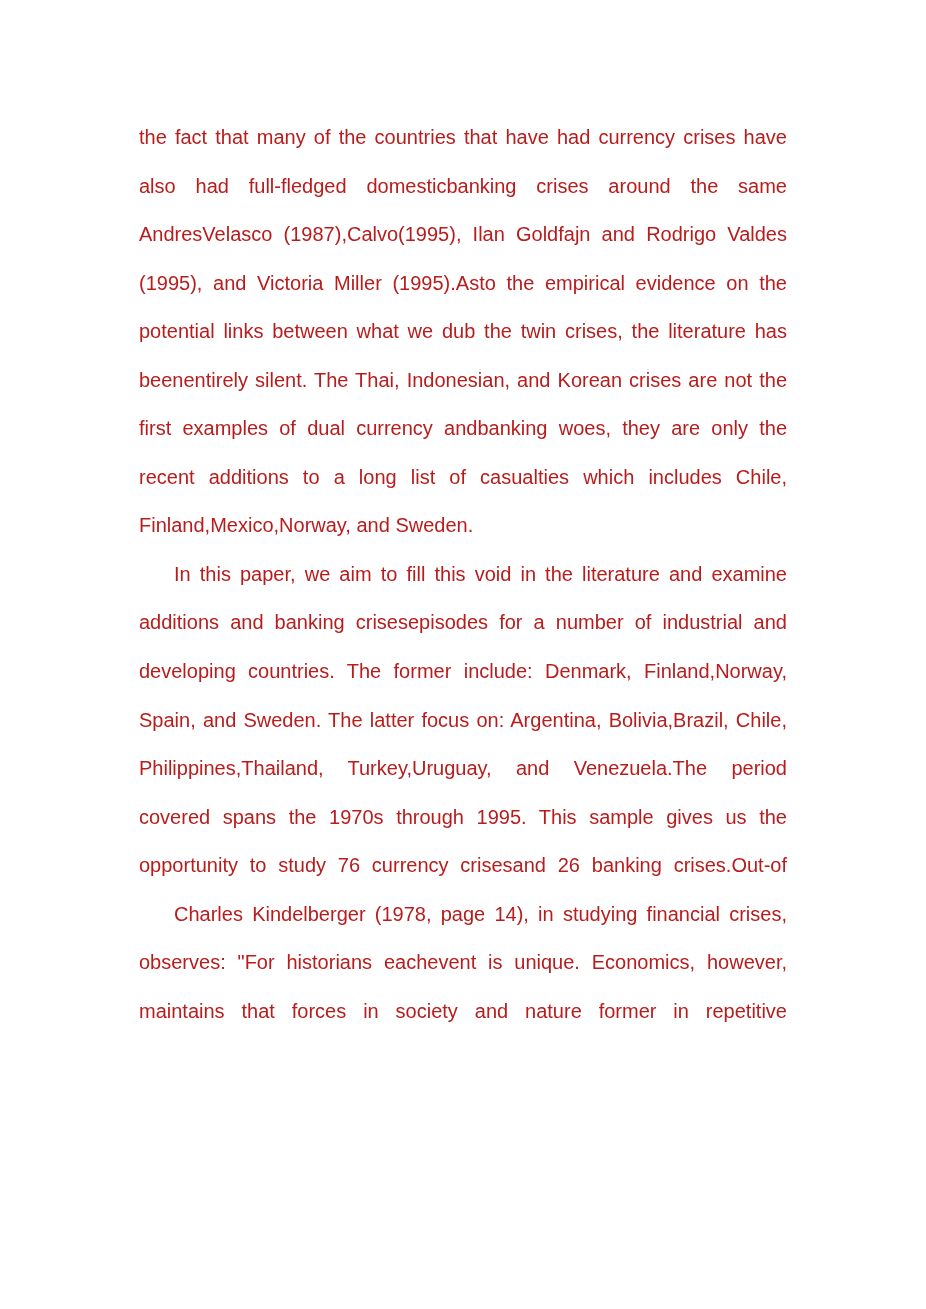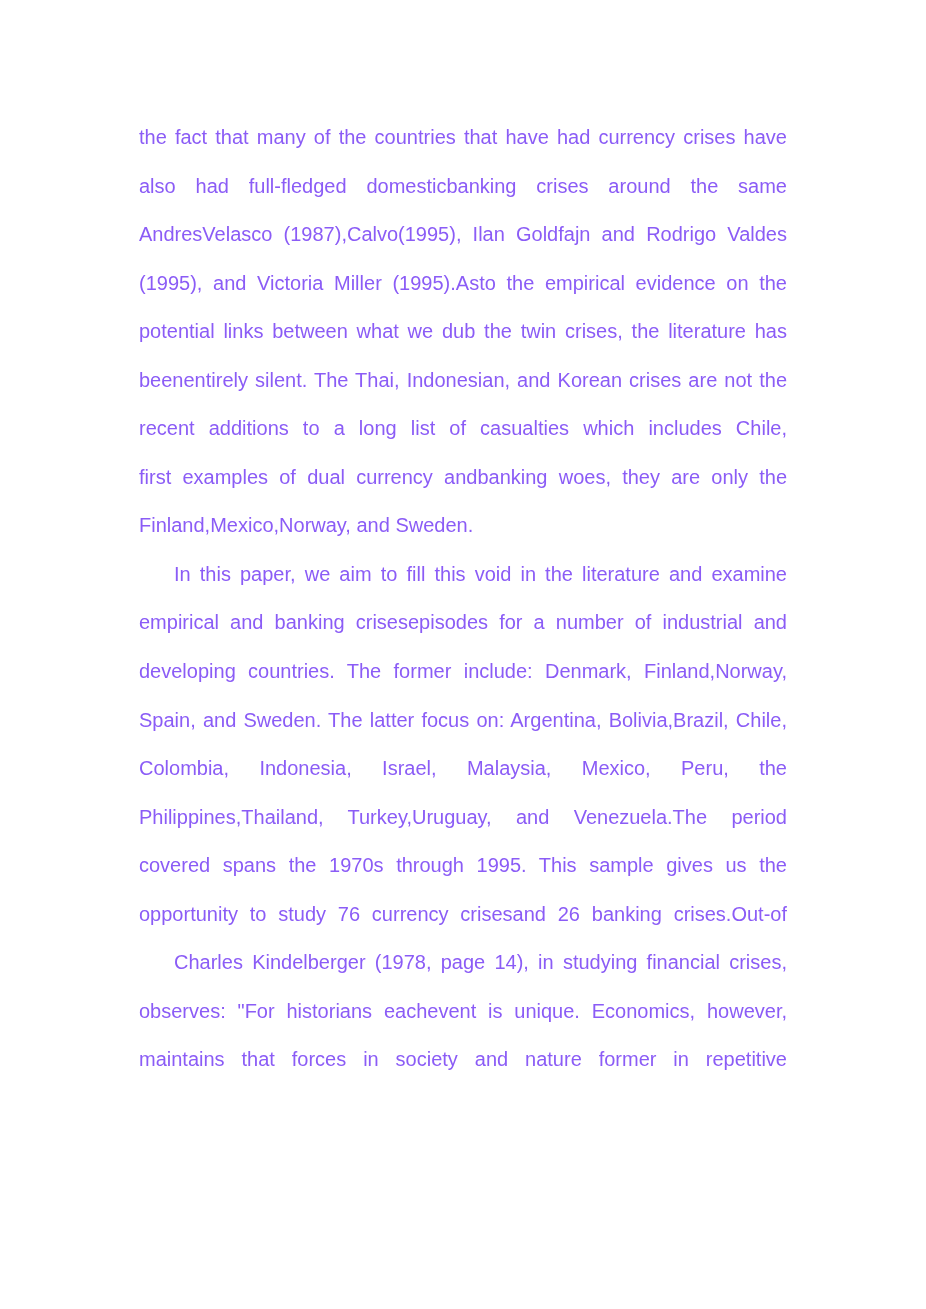--- a/index.html
+++ b/index.html
@@ -14,21 +14,21 @@
     background: #ffffff;
     overflow: hidden;
   }
   .page-text {
     position: absolute;
     left: 139px;
     top: 113px;
     width: 648px;
     font-family: "Liberation Sans", "DejaVu Sans", sans-serif;
     font-size: 20px;
-    color: #8b5cf6;
+    color: #b91c1c;
   }
   .paragraph { margin: 0; padding: 0; }
   .line {
     height: 48.55px;
     line-height: 48.55px;
     text-align: justify;
     text-align-last: justify;
     overflow: hidden;
     white-space: normal;
   }
@@ -46,31 +46,30 @@
 <div class="canvas">
   <div class="page-text">
 
     <div class="paragraph">
       <div class="line">the fact that many of the countries that have had currency crises have</div>
       <div class="line">also had full-fledged domesticbanking crises around the same</div>
       <div class="line">AndresVelasco (1987),Calvo(1995), Ilan Goldfajn and Rodrigo Valdes</div>
       <div class="line">(1995), and Victoria Miller (1995).Asto the empirical evidence on the</div>
       <div class="line">potential links between what we dub the twin crises, the literature has</div>
       <div class="line">beenentirely silent. The Thai, Indonesian, and Korean crises are not the</div>
+      <div class="line">first examples of dual currency andbanking woes, they are only the</div>
       <div class="line">recent additions to a long list of casualties which includes Chile,</div>
-      <div class="line">first examples of dual currency andbanking woes, they are only the</div>
       <div class="line last">Finland,Mexico,Norway, and Sweden.</div>
     </div>
 
     <div class="paragraph">
       <div class="line indent">In this paper, we aim to fill this void in the literature and examine</div>
-      <div class="line">empirical and banking crisesepisodes for a number of industrial and</div>
+      <div class="line">additions and banking crisesepisodes for a number of industrial and</div>
       <div class="line">developing countries. The former include: Denmark, Finland,Norway,</div>
       <div class="line">Spain, and Sweden. The latter focus on: Argentina, Bolivia,Brazil, Chile,</div>
-      <div class="line">Colombia, Indonesia, Israel, Malaysia, Mexico, Peru, the</div>
       <div class="line">Philippines,Thailand, Turkey,Uruguay, and Venezuela.The period</div>
       <div class="line">covered spans the 1970s through 1995. This sample gives us the</div>
       <div class="line">opportunity to study 76 currency crisesand 26 banking crises.Out-of</div>
     </div>
 
     <div class="paragraph">
       <div class="line indent">Charles Kindelberger (1978, page 14), in studying financial crises,</div>
       <div class="line">observes: "For historians eachevent is unique. Economics, however,</div>
       <div class="line">maintains that forces in society and nature former in repetitive</div>
     </div>

